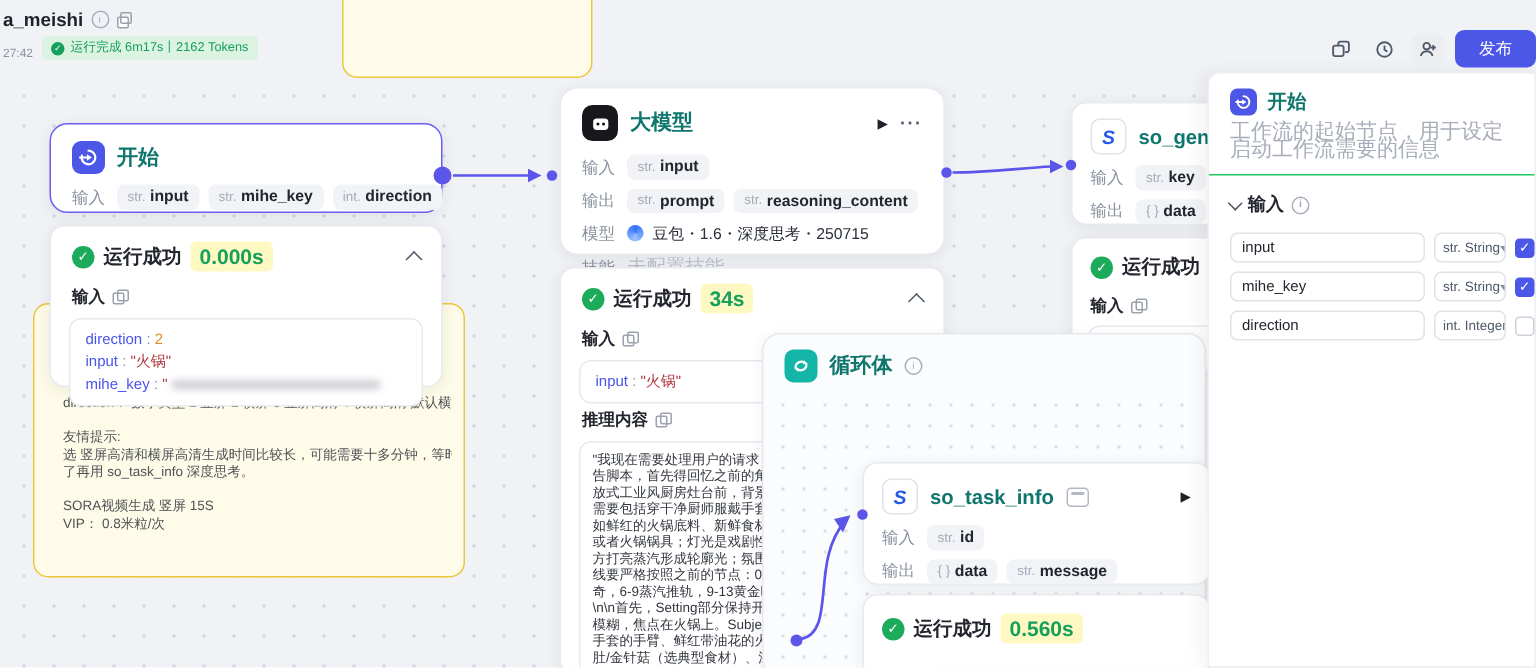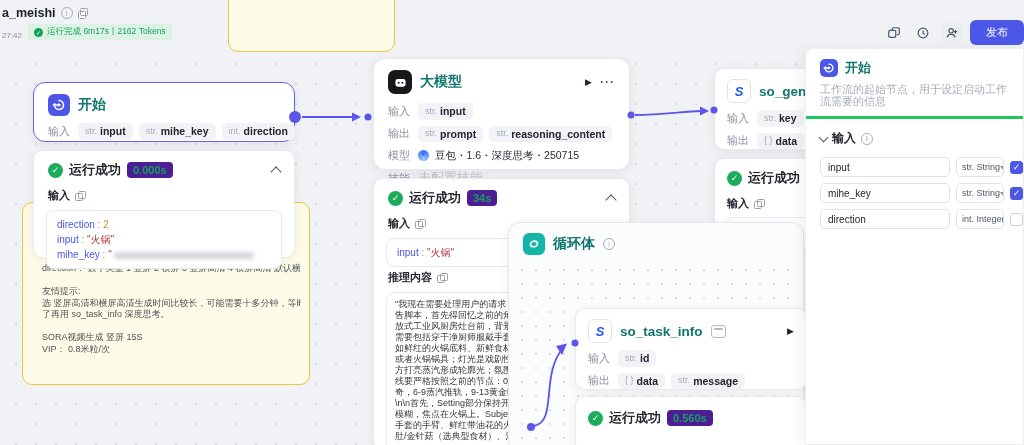--- a/index.html
+++ b/index.html
@@ -24,21 +24,21 @@
   .pill b{font-size:10.5px;color:#23262e;font-weight:600;}
   .spacer{flex:1;}
   .play{font-size:9px;color:#1d2129;cursor:pointer;}
   .menudots{font-size:12px;font-weight:700;color:#4e5969;letter-spacing:1px;cursor:pointer;}
 
   
   .rhead{display:flex;align-items:center;gap:6px;padding:10px 14px 4px;}
   .okcircle{width:15px;height:15px;border-radius:50%;background:#1cab5b;color:#fff;
     font-size:9px;display:flex;align-items:center;justify-content:center;flex:0 0 auto;}
   .runtitle{font-size:13px;font-weight:700;color:#23262e;white-space:nowrap;}
-  .durpill{background:#4c1d95;color:#17a05c;font-size:11px;font-weight:600;
+  .durpill{background:#fef9c3;color:#17a05c;font-size:14px;font-weight:600;
     padding:2px 6px;border-radius:4px;}
   .chevU{width:7px;height:7px;border-left:1.6px solid #4e5969;border-top:1.6px solid #4e5969;
     transform:rotate(45deg);margin-top:3px;cursor:pointer;}
   .iolabel{display:flex;align-items:center;gap:5px;font-size:11px;font-weight:700;
     color:#23262e;padding:2px 14px;margin-top:3px;}
   .cpy{position:relative;width:10px;height:10px;display:inline-block;}
   .cpy::before{content:"";position:absolute;left:0;top:2.5px;width:6px;height:6px;
     border:1px solid #9aa1ad;border-radius:1.5px;background:#fff;}
   .cpy::after{content:"";position:absolute;left:2.5px;top:0;width:6px;height:6px;
     border:1px solid #9aa1ad;border-radius:1.5px;}
@@ -83,22 +83,22 @@
 
   
   #wires{position:absolute;left:0;top:0;z-index:6;pointer-events:none;}
 
   
   #right-panel{position:absolute;left:805px;top:48px;width:219px;height:397px;background:#fff;
     border:1px solid #eceef2;border-radius:8px 0 0 0;box-shadow:-4px 0 12px rgba(31,35,41,.06);
     z-index:10;box-sizing:border-box;}
   .ph{display:flex;align-items:center;gap:7px;padding:10px 14px 6px;}
   .ph .ntitle{font-size:13px;}
-  .pdesc{padding:0 14px 9px;font-size:11px;color:#a7adba;border-bottom:3px solid #22c55e;
-    line-height:12px;}
+  .pdesc{padding:0 14px 9px;font-size:14px;color:#a7adba;border-bottom:1px solid #22c55e;
+    line-height:12px;font-family:Liberation Serif, serif;}
   .psec{display:flex;align-items:center;gap:5px;padding:11px 14px 7px;font-size:12px;
     font-weight:700;color:#23262e;}
   .chevD{width:6px;height:6px;border-left:1.4px solid #4e5969;border-top:1.4px solid #4e5969;
     transform:rotate(225deg);margin-top:-2px;cursor:pointer;}
   .pcols{display:flex;padding:2px 14px 4px;font-size:9px;color:#a7adba;}
   .pcols .c1{width:136px;} .pcols .c2{width:66px;} .pcols .c3{width:20px;}
   .prow{display:flex;align-items:center;padding:3px 0 3px 14px;gap:6px;}
   .pinput{width:130px;height:20px;border:1px solid #dfe2e8;border-radius:5px;font-size:10px;
     color:#23262e;padding:0 7px;box-sizing:border-box;background:#fff;outline:none;
     font-family:inherit;}

